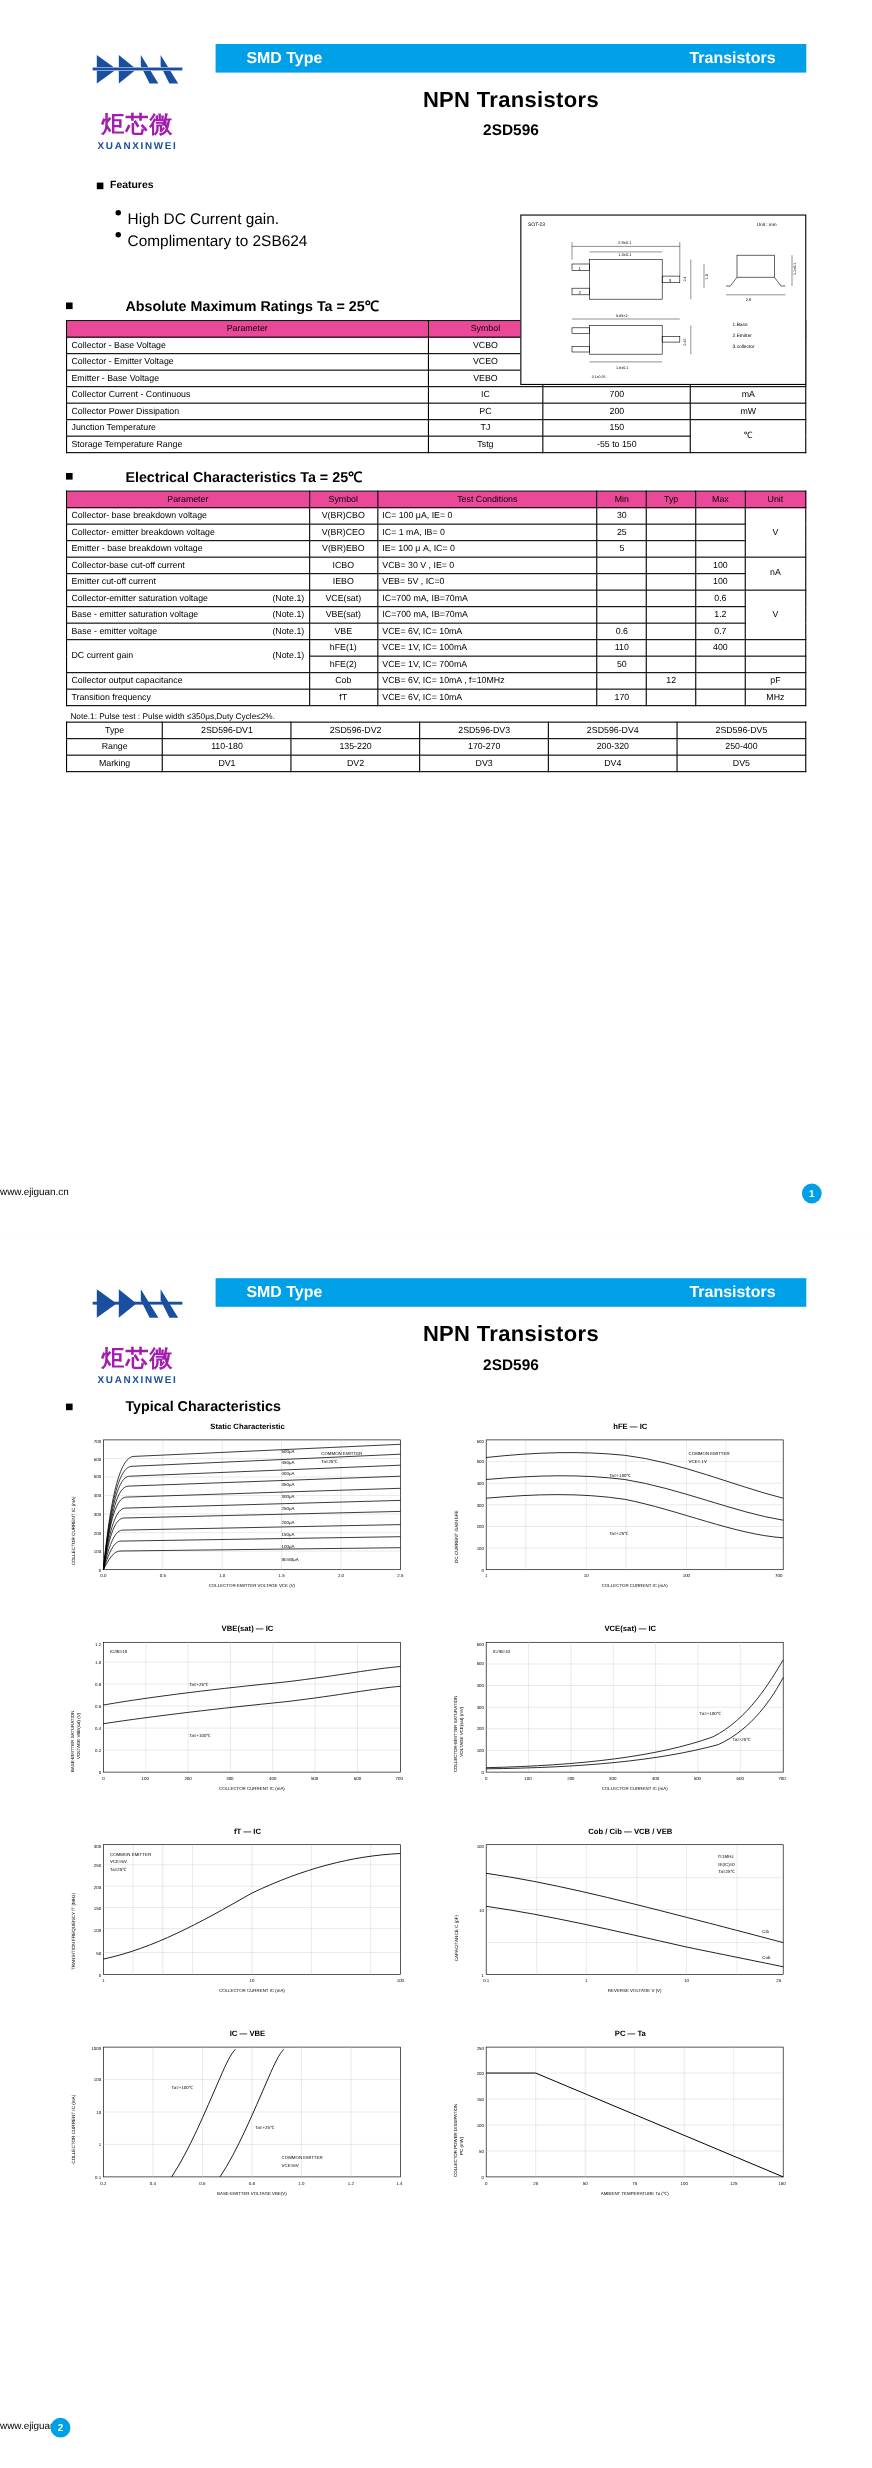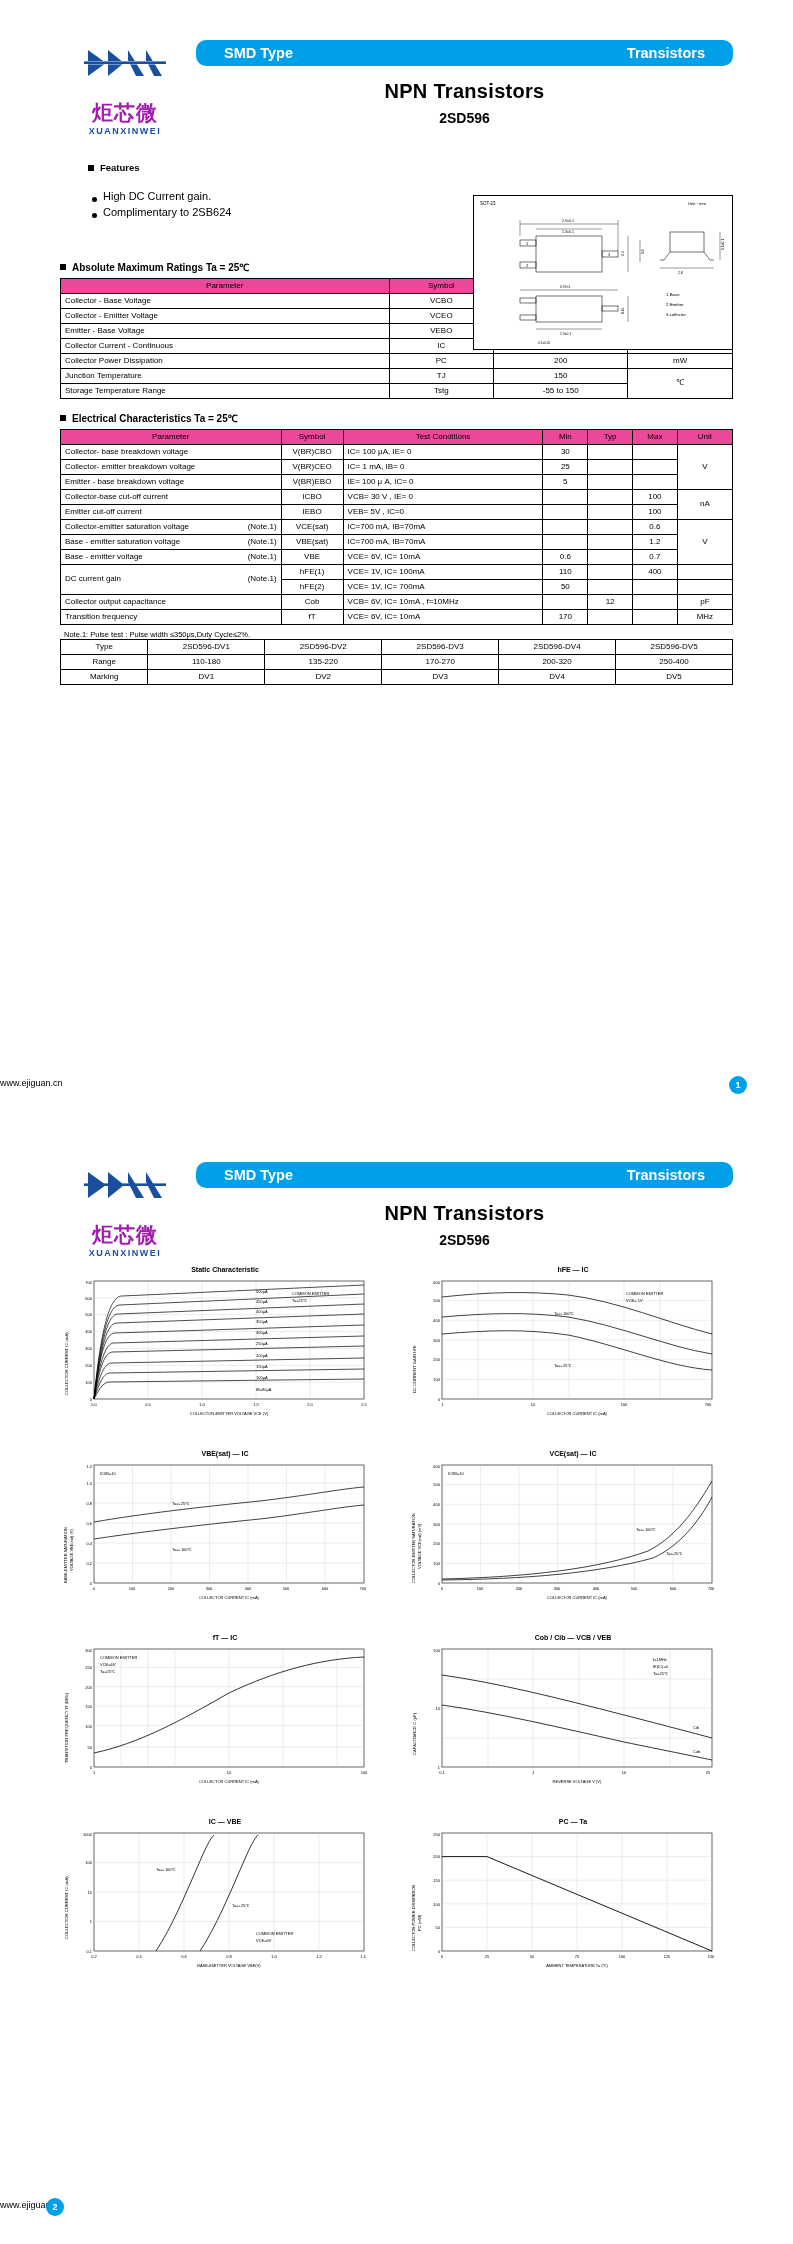--- a/index.html
+++ b/index.html
@@ -59,59 +59,59 @@
   .bluebar {
     background: #00a0e9;
     color: #ffffff;
     height: 26px;
     display: flex;
     align-items: center;
     justify-content: space-between;
     padding: 0 28px;
     font-size: 14.5px;
     font-weight: bold;
-    border-radius: 10px;
   }
   .title-main {
     text-align: center;
     font-size: 20px;
     font-weight: bold;
     color: #000;
     margin-top: 14px;
     letter-spacing: 0.3px;
   }
   .title-part {
     text-align: center;
     font-size: 14px;
     font-weight: bold;
     color: #000;
     margin-top: 7px;
   }
 
   
   .content { padding: 0 60px; }
   .sec-head {
-    font-size: 10px;
+    font-size: 13px;
     font-weight: bold;
     color: #000;
     margin: 12px 0 4px 0;
     display: flex;
     align-items: center;
+    gap: 42px;
   }
   .sq {
     width: 6px; height: 6px; background: #000;
     display: inline-block; margin-right: 6px;
   }
   .features { margin-top: 26px; padding-left: 28px; }
   .feat-title {
     font-size: 9.5px; font-weight: bold; display: flex; align-items: center;
     margin-bottom: 17px;
   }
   .feat-item {
-    font-size: 11px; display: flex; align-items: flex-end; margin: 4px 0 4px 4px;
+    font-size: 14px; display: flex; align-items: flex-start; margin: 4px 0 4px 17px;
   }
   .dot {
     width: 5px; height: 5px; background: #000; border-radius: 50%;
     display: inline-block; margin-right: 6px;
   }
 
   
   .pkg {
     position: absolute;
     right: 60px;
@@ -542,20 +542,24 @@
       <div class="bluebar">
         <span>SMD Type</span>
         <span>Transistors</span>
       </div>
       <div class="title-main">NPN  Transistors</div>
       <div class="title-part">2SD596</div>
     </div>
   </div>
 
   <div class="content">
+    <div class="sec-head">
+      <span class="sq"></span>
+      <span>Typical  Characteristics</span>
+    </div>
 
     <div class="charts">
 
       <div class="chart">
         <div class="ctitle">Static Characteristic</div>
         <svg width="330" height="152" viewBox="0 0 330 152">
           <g font-family="Liberation Sans" font-size="4.2" fill="#000">
             <text x="8" y="120" transform="rotate(-90 8,120)">COLLECTOR CURRENT   IC   (mA)</text>
           </g>
           <rect x="34" y="6" width="270" height="118" fill="none" stroke="#000" stroke-width="0.6"></rect>

